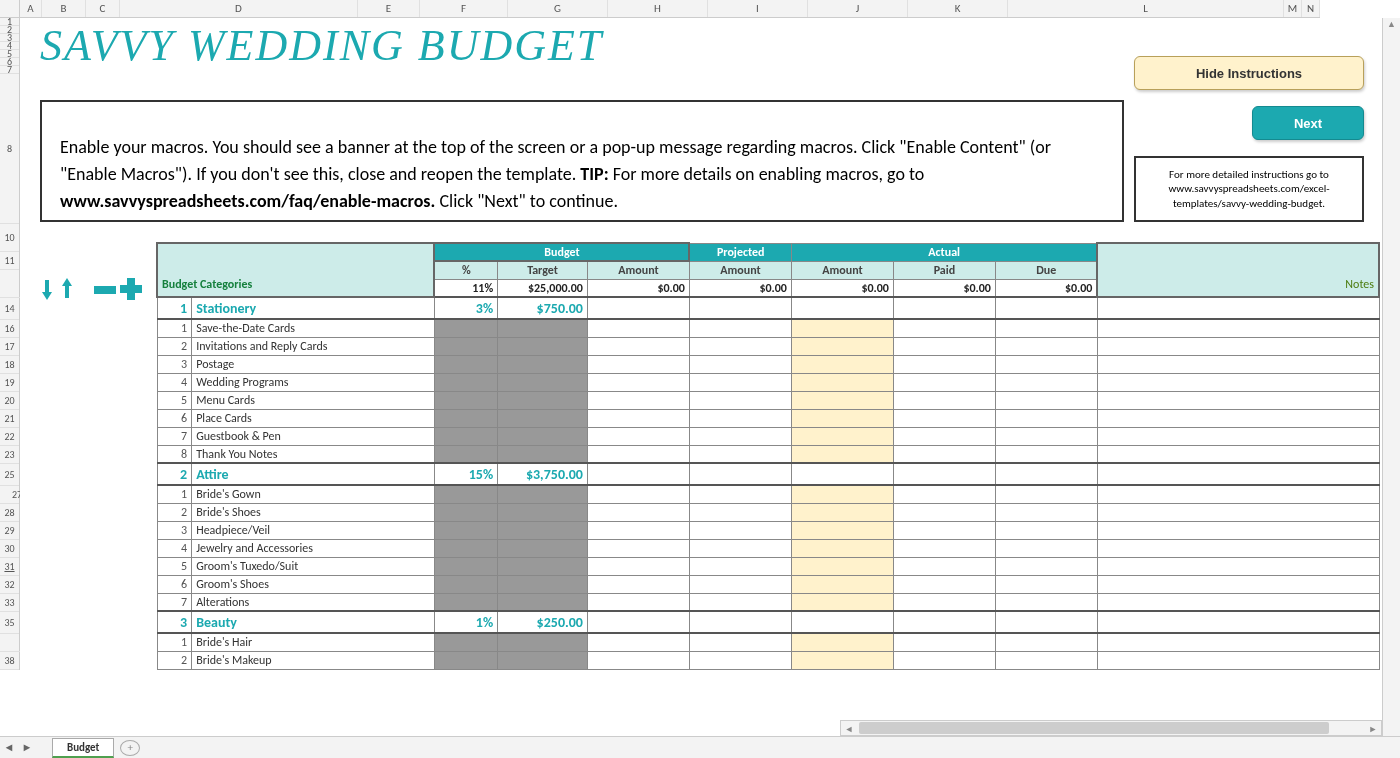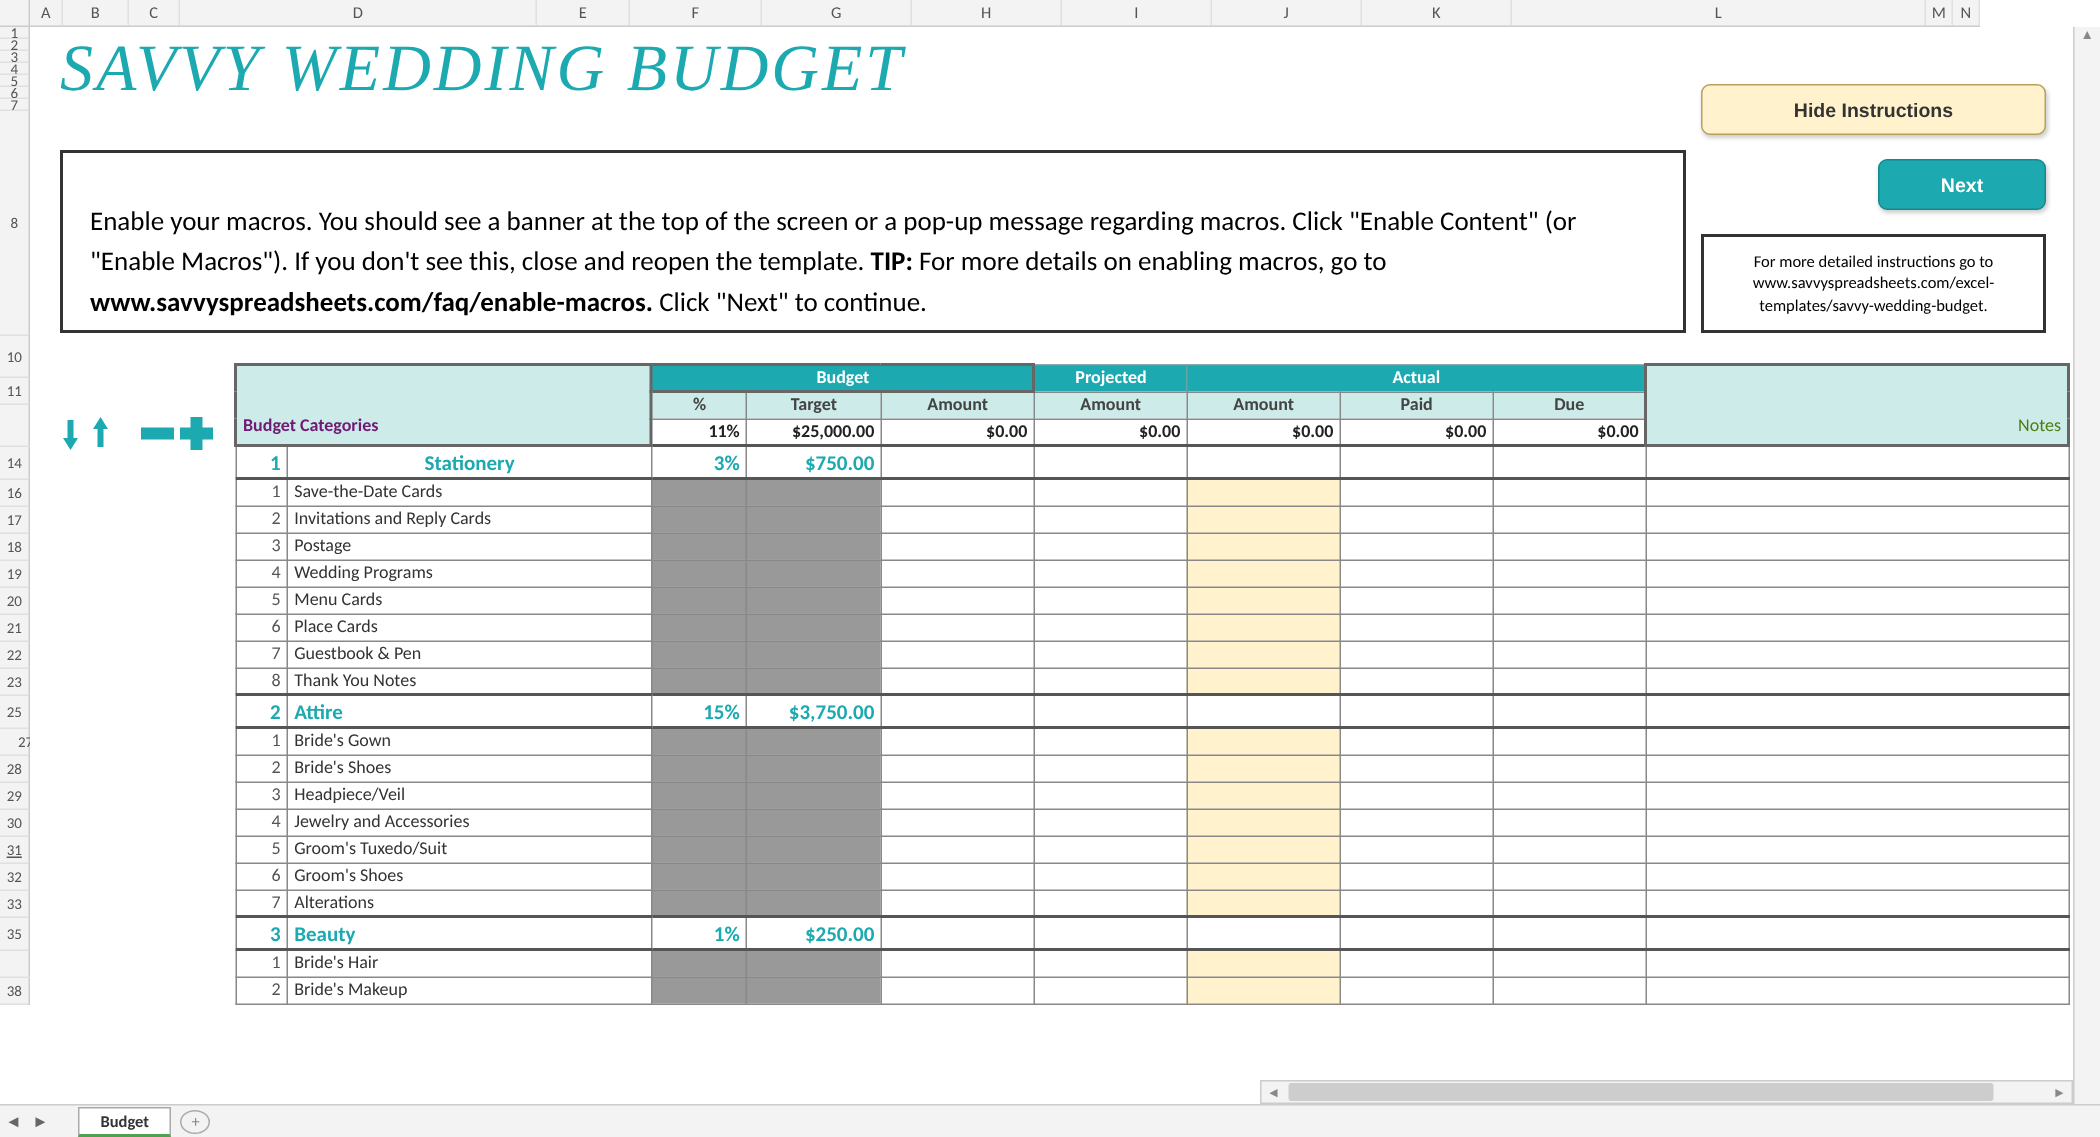--- a/index.html
+++ b/index.html
@@ -38,21 +38,21 @@
 
 .btable { position: absolute; top: 224px; left: 136px; width: 1224px; border-collapse: collapse; }
 .btable td, .btable th { border: 1px solid #888; padding: 0 4px; height: 18px; font-size: 12px; }
 
 .hdr-cat { height: 92px; background: #cdece9; border: 2px solid #666 !important; }
 .hdr-merge-budget { background: #1ca9b0; color: #fff; font-weight: bold; font-size: 16px; text-align: center; height: 28px; border: 2px solid #666 !important; }
 .hdr-merge-proj { background: #1ca9b0; color: #fff; font-weight: bold; font-size: 16px; text-align: center; }
 .hdr-merge-actual { background: #1ca9b0; color: #fff; font-weight: bold; font-size: 16px; text-align: center; }
 .hdr-sub { background: #cdece9; font-weight: bold; text-align: center; font-size: 12px; color: #444; height: 18px; border: 1px solid #888 !important; }
 .hdr-total { background: #fff; font-weight: bold; text-align: right; font-size: 13px; color: #222; height: 28px; }
-.hdr-cat-label { font-weight: bold; font-size: 18px; color: #701a75; padding-left: 12px; text-align: left; }
+.hdr-cat-label { font-weight: bold; font-size: 18px; color: #15803d; padding-left: 12px; text-align: left; }
 .hdr-notes { background: #cdece9; font-weight: normal; font-size: 18px; color: #4d7c0f; text-align: right; border: 2px solid #666 !important; }
 
 .cat-row td { height: 22px; font-weight: bold; color: #1ca9b0; font-size: 14px; border-top: 2px solid #555 !important; border-bottom: 2px solid #555 !important; background: #fff; }
 .cat-row .cat-num { text-align: right; width: 34px; padding-right: 4px; }
 .cat-row .pct { text-align: right; }
 .cat-row .tgt { text-align: right; }
 
 .item-row td { height: 18px; color: #333; }
 .item-row .inum { text-align: right; color: #555; width: 34px; padding-right: 4px; }
 .item-row .iname { text-align: left; }
@@ -194,21 +194,21 @@
         <td class="hdr-total">$0.00</td>
         <td class="hdr-total">$0.00</td>
         <td class="hdr-total">$0.00</td>
         <td class="hdr-total">$0.00</td>
         <td class="hdr-total">$0.00</td>
       </tr>
       </tbody>
         <tbody id="cat-body">
           <tr class="cat-row">
             <td class="cat-num wC">1</td>
-            <td class="wD" style="text-align:center;padding-left:4px">Stationery</td>
+            <td class="wD" style="text-align:left;padding-left:4px">Stationery</td>
             <td class="pct wE">3%</td>
             <td class="tgt wF">$750.00</td>
             <td class="wG"></td>
             <td class="wH"></td>
             <td class="wI"></td>
             <td class="wJ"></td>
             <td class="wK"></td>
             <td class="wL"></td>
           </tr>
           <tr class="item-row">

